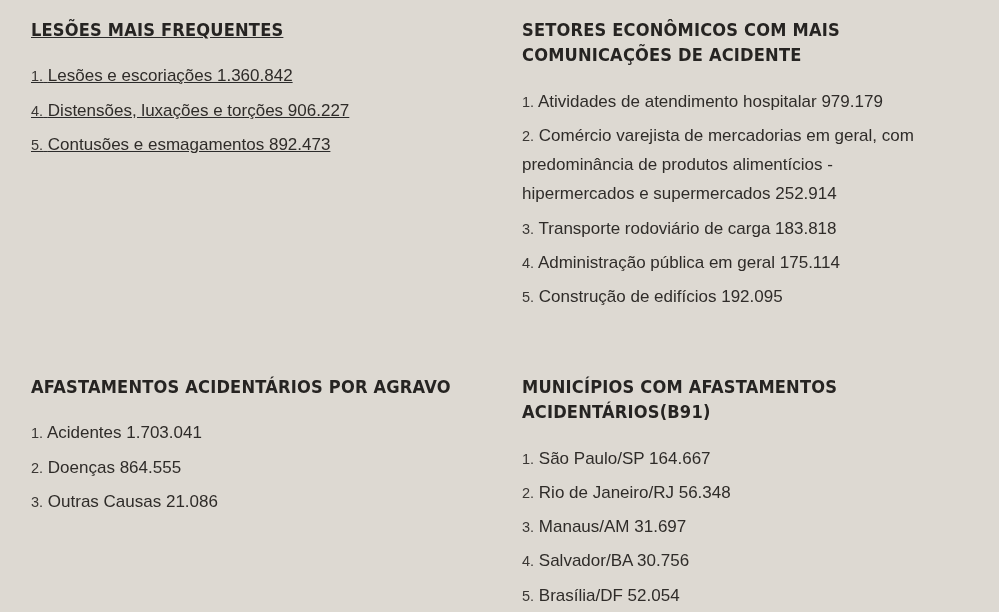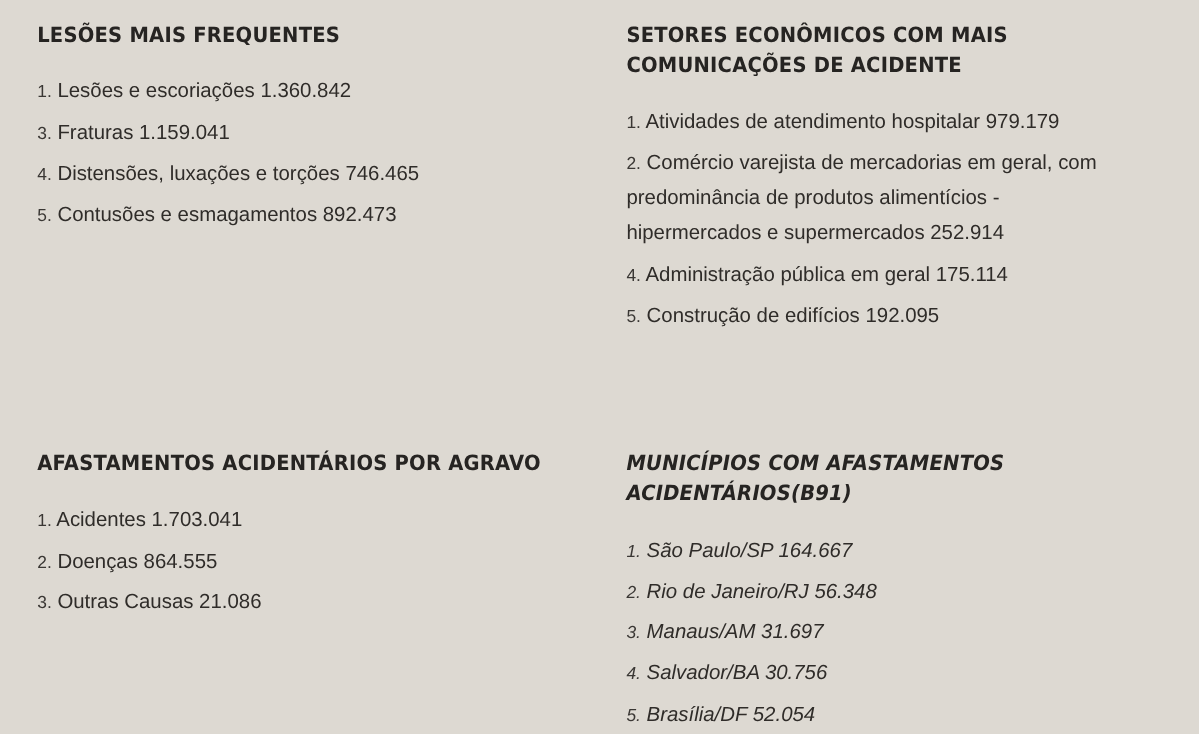--- a/index.html
+++ b/index.html
@@ -24,24 +24,24 @@
     display: grid;
     grid-template-columns: 520px 449px;
     grid-template-rows: 375px 237px;
     width: 999px;
     height: 612px;
   }
   .panel {
     box-sizing: border-box;
     padding: 0;
   }
-  .panel-tl { padding: 18px 20px 0 31px; }
+  .panel-tl { padding: 18px 20px 0 31px; text-decoration: underline; }
   .panel-tr { padding: 18px 20px 0 2px; }
   .panel-bl { padding: 0 20px 14px 31px; }
-  .panel-br { padding: 0 20px 0 2px; font-style: italic; }
+  .panel-br { padding: 0 20px 0 2px; }
 
   .panel-title {
     font-family: "DejaVu Sans", sans-serif;
     font-weight: bold;
     font-size: 17.5px;
     letter-spacing: 0.2px;
     line-height: 1.45;
     color: #262422;
     margin: 0 0 18px 0;
     text-transform: uppercase;
@@ -82,44 +82,44 @@
   <div class="grid">
 
     <section class="panel panel-tl">
       <h2 class="panel-title">LESÕES MAIS FREQUENTES</h2>
       <ol class="items">
         <li>
           <span class="idx">1.</span>
           <span class="itxt">Lesões e escoriações 1.360.842</span>
         </li>
         <li>
-          <span class="idx">3.</span>
-          <span class="itxt">Fraturas 1.159.041</span>
-        </li>
-        <li>
           <span class="idx">4.</span>
-          <span class="itxt">Distensões, luxações e torções 746.465</span>
+          <span class="itxt">Distensões, luxações e torções 906.227</span>
         </li>
         <li>
           <span class="idx">5.</span>
           <span class="itxt">Contusões e esmagamentos 892.473</span>
         </li>
       </ol>
     </section>
 
     <section class="panel panel-tr">
       <h2 class="panel-title">SETORES ECONÔMICOS COM MAIS COMUNICAÇÕES DE ACIDENTE</h2>
       <ol class="items">
         <li>
           <span class="idx">1.</span>
           <span class="itxt">Atividades de atendimento hospitalar 979.179</span>
         </li>
         <li>
           <span class="idx">2.</span>
           <span class="itxt">Comércio varejista de mercadorias em geral, com predominância de produtos alimentícios - hipermercados e supermercados 252.914</span>
+        </li>
+        <li>
+          <span class="idx">3.</span>
+          <span class="itxt">Transporte rodoviário de carga 183.818</span>
         </li>
         <li>
           <span class="idx">4.</span>
           <span class="itxt">Administração pública em geral 175.114</span>
         </li>
         <li>
           <span class="idx">5.</span>
           <span class="itxt">Construção de edifícios 192.095</span>
         </li>
       </ol>

